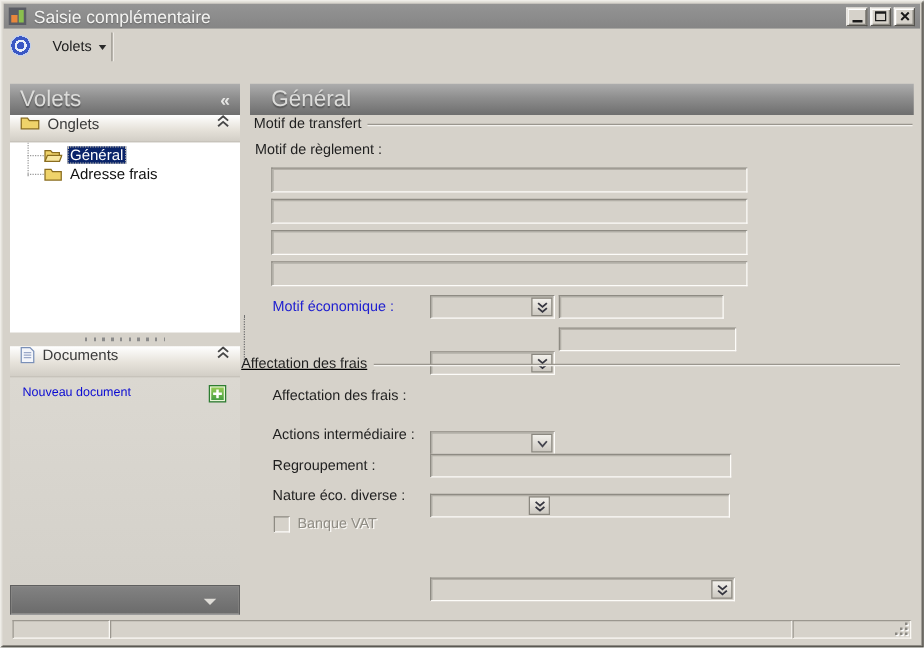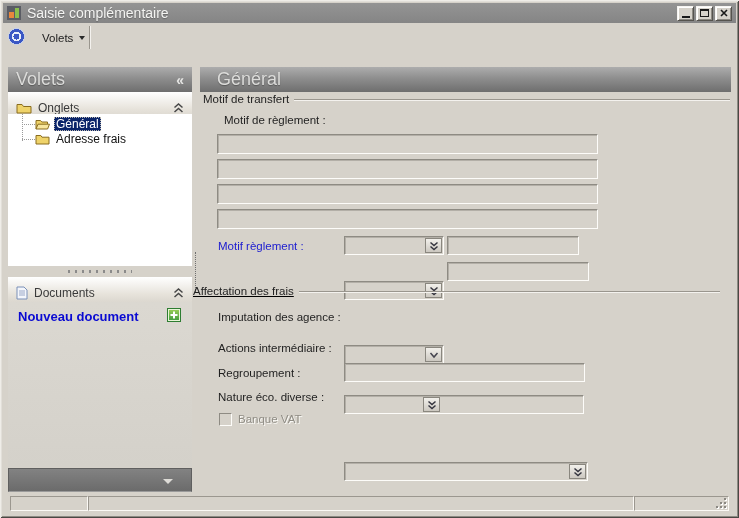--- a/index.html
+++ b/index.html
@@ -23,33 +23,33 @@
   .toolbar{left:3px;top:23px;width:733px;height:30px;background:#d6d2ca;}
   .target-icon{position:absolute;left:5px;top:5px;width:17px;height:17px;border-radius:50%;
     background:radial-gradient(circle at 50% 50%, #3a57c4 0 3px, #e9eef8 3px 4.8px, #3a57c4 4.8px 7.4px, #c3d0ec 7.4px 8.5px, #d6d2ca 8.5px);}
   .actions-btn{position:absolute;left:29px;top:3px;height:23px;padding:0 9px;background:transparent;border:1px solid transparent;display:flex;align-items:center;gap:6px;font-size:11.5px;color:#1c1c1c;}
   .caret-down{width:0;height:0;border-left:3.5px solid transparent;border-right:3.5px solid transparent;border-top:4px solid #2a2a2a;}
   .tb-sep{position:absolute;left:86px;top:3px;height:23px;width:0;border-left:1px solid #9a968e;box-shadow:1px 0 0 #f4f2ee;}
   
   .panel-header{background:linear-gradient(#adadad,#8e8e8e 45%,#6e6e6e);display:flex;align-items:center;padding:0 8px;}
   .panel-header .ph-text{color:#dcdcda;font-size:18px;font-weight:400;text-shadow:0 1px 1px rgba(0,0,0,.3);}
   .ph-collapse{margin-left:auto;color:#e6e6e4;font-size:14px;font-weight:700;line-height:1;cursor:default;}
-  .group-header{background:linear-gradient(#ffffff,#e6e2da 55%,#d2cec6);border-bottom:1px solid #c2beb6;display:flex;align-items:center;padding:16px 8px;gap:6px;}
+  .group-header{background:linear-gradient(#ffffff,#e6e2da 55%,#d2cec6);border-bottom:1px solid #c2beb6;display:flex;align-items:flex-start;padding:0 8px;gap:6px;}
   .group-header .gh-text{font-size:12px;color:#3a3a3a;}
   .gh-chevrons{margin-left:auto;display:flex;align-items:center;}
   .tree-panel{background:#fff;overflow:hidden;}
   .tree-lines{position:absolute;left:14px;top:0px;height:27px;width:0;border-left:1px dotted #9a9a9a;}
   .tree-stub{position:absolute;left:14px;width:13px;height:0;border-top:1px dotted #9a9a9a;}
   .tree-item{position:absolute;left:27px;height:16px;display:flex;align-items:center;gap:4px;cursor:default;}
   .tree-label{font-size:12px;color:#111;padding:0 2px;white-space:nowrap;}
   .tree-label.selected{background:#0a246a;color:#fff;outline:1px dotted #b9b6ae;outline-offset:-1px;}
   .splitter-dots{display:flex;align-items:center;justify-content:center;}
   .splitter-dots .dots{width:64px;height:3px;background:repeating-linear-gradient(to right,#8b8b8b 0 2px,transparent 2px 7px);}
   .docs-panel{background:linear-gradient(#dbd8d1,#d4d1ca);}
-  .new-doc-link{position:absolute;left:10px;top:7px;font-size:13px;color:#0a0ad2;text-decoration:none;cursor:pointer;font-weight:bold;}
+  .new-doc-link{position:absolute;left:10px;top:7px;font-size:10px;color:#0a0ad2;text-decoration:none;cursor:pointer;}
   .plus-btn{position:absolute;right:11px;top:6px;width:14px;height:14px;background:linear-gradient(#9ccf56,#3f9a3f);border:1px solid #2e7d32;box-shadow:inset 0 0 0 1px #e8f5d8;display:flex;align-items:center;justify-content:center;padding:0;}
   .plus-btn svg{display:block;}
   .bottom-dropdown{background:linear-gradient(#828282,#6b6b6b);border:1px solid #5f5f5f;border-bottom-color:#9a9a9a;display:flex;align-items:center;}
   .dd-caret{position:absolute;right:18px;top:10px;width:0;height:0;border-left:5px solid transparent;border-right:5px solid transparent;border-top:5px solid #dedcd7;}
   .v-splitter{left:195px;top:252px;height:40px;width:0;border-left:1px dotted #6f6f6f;}
   
   .group-row{display:flex;align-items:center;gap:5px;}
   .group-title{font-size:11.5px;color:#1f1f1f;white-space:nowrap;}
   .gline{flex:1;height:0;border-top:1px solid #9a968e;box-shadow:0 1px 0 #f4f2ee;margin-top:1px;}
   .form-label{font-size:11.5px;color:#1f1f1f;white-space:nowrap;}
@@ -171,28 +171,28 @@
 
   <div class="abs panel-header" style="left:200px;top:67px;width:531px;height:25px;padding-left:17px;">
     <span class="ph-text">Général</span>
   </div>
 
   <div class="abs group-row" style="left:203px;top:93px;width:527px;">
     <span class="group-title">Motif de transfert</span>
     <span class="gline"></span>
   </div>
 
-  <span class="abs form-label" style="left:224px;top:114px;">Motif de règlement :</span>
+  <span class="abs form-label" style="left:204px;top:114px;">Motif de règlement :</span>
 
   <input class="abs sunken" style="left: 217px; top: 134px; width: 381px; height: 20px;" readonly="" value="">
   <input class="abs sunken" style="left: 217px; top: 159px; width: 381px; height: 20px;" readonly="" value="">
   <input class="abs sunken" style="left: 217px; top: 184px; width: 381px; height: 20px;" readonly="" value="">
   <input class="abs sunken" style="left: 217px; top: 209px; width: 381px; height: 20px;" readonly="" value="">
 
-  <span class="abs form-label blue" style="left:218px;top:240px;">Motif règlement :</span>
+  <span class="abs form-label blue" style="left:218px;top:240px;">Motif économique :</span>
   <div class="abs sunken combo" style="left:344px;top:236px;width:100px;height:19px;">
     <button class="combo-btn">
       <svg width="10" height="10" viewBox="0 0 10 10">
           <path d="M1.5 1.5 L5 4.5 L8.5 1.5 M1.5 5.5 L5 8.5 L8.5 5.5" stroke="#35353f" stroke-width="1.5" fill="none"></path>
         </svg>
     </button>
   </div>
   <input class="abs sunken" style="left: 447px; top: 236px; width: 132px; height: 19px;" readonly="" value="">
 
   <div class="abs sunken combo" style="left:344px;top:262px;width:100px;height:19px;">
@@ -202,21 +202,21 @@
         </svg>
     </button>
   </div>
   <input class="abs sunken" style="left: 447px; top: 262px; width: 142px; height: 19px;" readonly="" value="">
 
   <div class="abs group-row" style="left:193px;top:285px;width:527px;text-decoration:underline;">
     <span class="group-title">Affectation des frais</span>
     <span class="gline"></span>
   </div>
 
-  <span class="abs form-label" style="left:218px;top:311px;">Imputation des agence :</span>
+  <span class="abs form-label" style="left:218px;top:311px;">Affectation des frais :</span>
   <div class="abs sunken combo" style="left:344px;top:307px;width:100px;height:19px;">
     <button class="combo-btn">
       <svg width="10" height="8" viewBox="0 0 10 8">
           <path d="M1.5 2 L5 6 L8.5 2" stroke="#45454f" stroke-width="1.5" fill="none"></path>
         </svg>
     </button>
   </div>
 
   <span class="abs form-label" style="left:218px;top:342px;">Actions intermédiaire :</span>
   <div class="abs sunken combo" style="left:344px;top:338px;width:240px;height:19px;">

